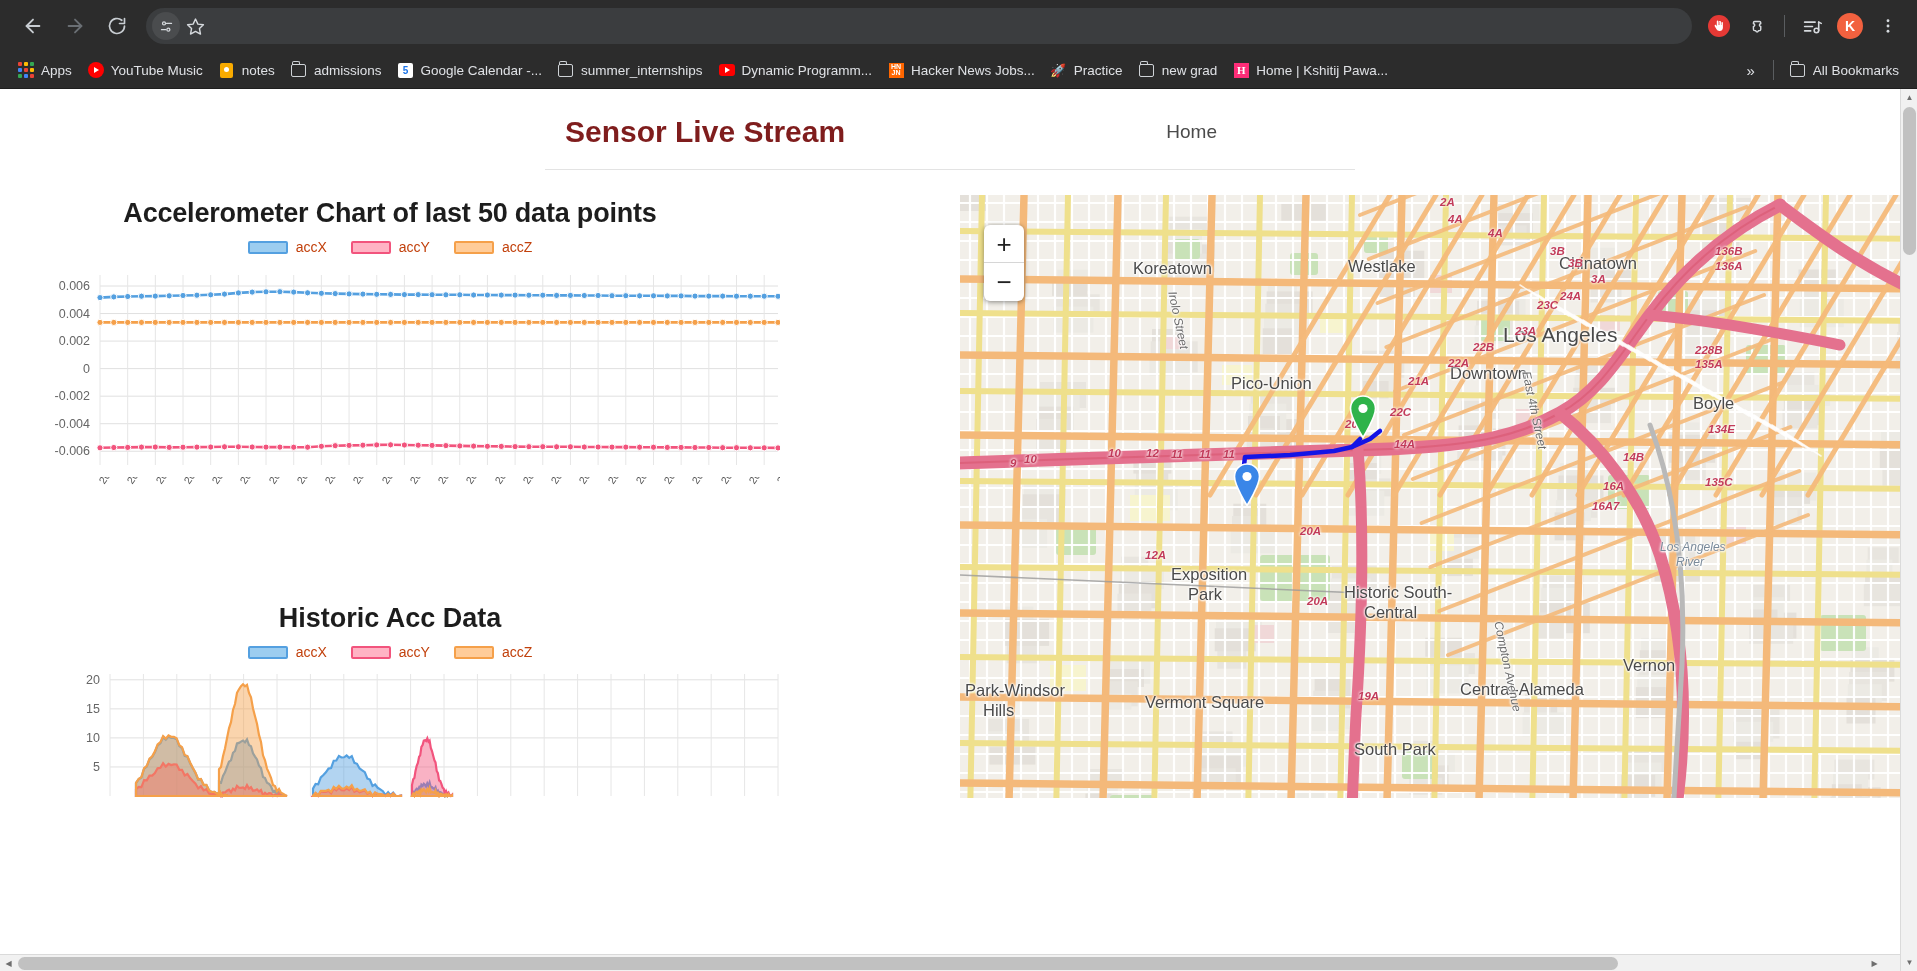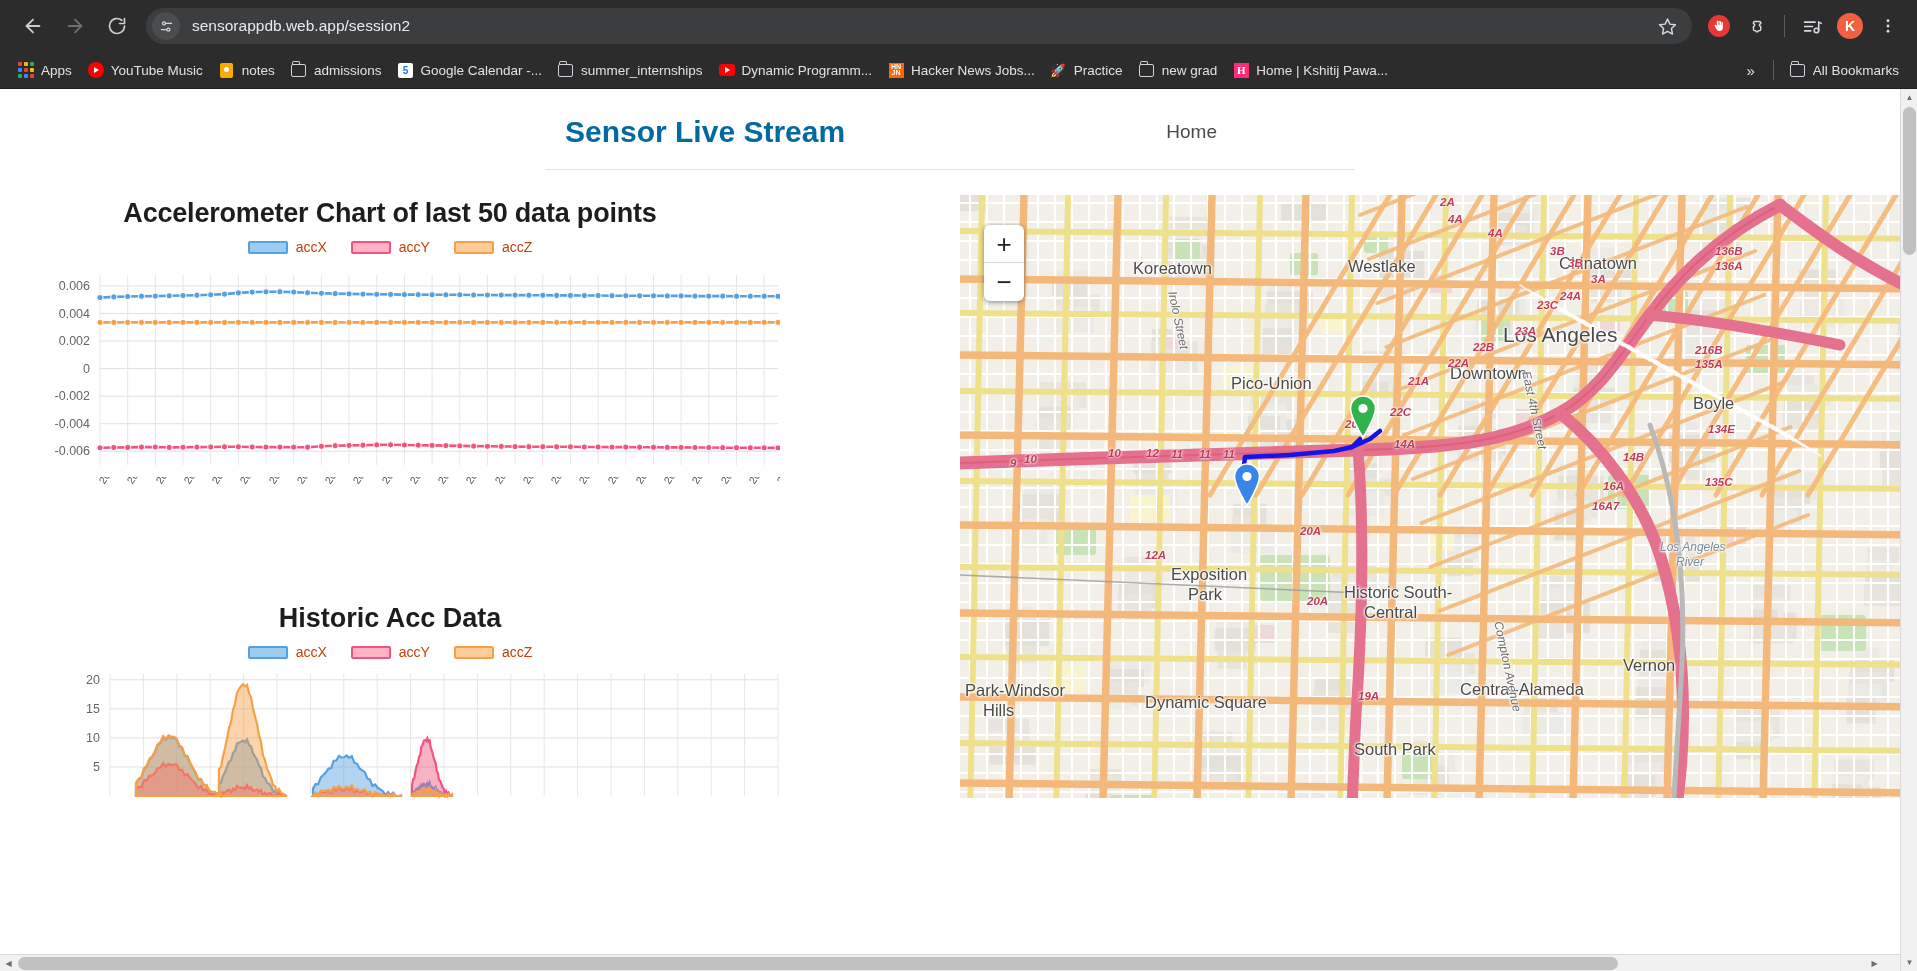--- a/index.html
+++ b/index.html
@@ -151,21 +151,21 @@
   .site-header {
     display: flex;
     align-items: center;
     padding: 26px 0 20px 0;
     margin: 0 auto;
     width: 810px;
     border-bottom: 1px solid #e3e3e3;
     position: relative;
   }
   .brand {
-    color: #0369a1;
+    color: #7f1d1d;
     font-size: 30px;
     font-weight: bold;
     margin-left: 20px;
   }
   .nav-home {
     color: #4b4b4b;
     font-size: 19px;
     margin-left: auto;
     margin-right: 138px;
   }
@@ -349,21 +349,20 @@
 
     <div class="omnibox">
       <div class="site-info">
         <svg width="15" height="15" viewBox="0 0 24 24" fill="none" stroke="currentColor" stroke-width="2" stroke-linecap="round">
             <circle cx="8" cy="7" r="2.4"></circle>
             <line x1="12" y1="7" x2="20" y2="7"></line>
             <circle cx="15" cy="17" r="2.4"></circle>
             <line x1="4" y1="17" x2="11" y2="17"></line>
           </svg>
       </div>
-      <div class="url-text">sensorappdb.web.app/session2</div>
       <div class="star-btn">
         <svg width="19" height="19" viewBox="0 0 24 24" fill="none" stroke="currentColor" stroke-width="1.8" stroke-linejoin="round">
             <polygon points="12 2.6 15 9 22 9.8 17 14.6 18.3 21.5 12 18.2 5.7 21.5 7 14.6 2 9.8 9 9"></polygon>
           </svg>
       </div>
     </div>
 
     <div class="tb-icons">
       <div class="tb-icon">
         <div class="ublock">
@@ -1312,21 +1311,21 @@
                 <div class="map-label big" style="left: 543px; top: 128px;">Los Angeles</div>
                 <div class="map-label" style="left: 490px; top: 169px;">Downtown</div>
                 <div class="map-label" style="left: 271px; top: 179px;">Pico-Union</div>
                 <div class="map-label" style="left: 733px; top: 199px;">Boyle</div>
                 <div class="map-label" style="left: 211px; top: 370px;">Exposition</div>
                 <div class="map-label" style="left: 228px; top: 390px;">Park</div>
                 <div class="map-label" style="left: 384px; top: 388px;">Historic South-</div>
                 <div class="map-label" style="left: 404px; top: 408px;">Central</div>
                 <div class="map-label" style="left: 5px; top: 486px;">Park-Windsor</div>
                 <div class="map-label" style="left: 23px; top: 506px;">Hills</div>
-                <div class="map-label" style="left: 185px; top: 498px;">Dynamic Square</div>
+                <div class="map-label" style="left: 185px; top: 498px;">Vermont Square</div>
                 <div class="map-label" style="left: 500px; top: 485px;">Central-Alameda</div>
                 <div class="map-label" style="left: 663px; top: 461px;">Vernon</div>
                 <div class="map-label" style="left: 394px; top: 545px;">South Park</div>
                 <div class="map-label small" style="color: rgb(122, 138, 154); font-style: italic; left: 700px; top: 345px;">Los Angeles</div>
                 <div class="map-label small" style="color: rgb(122, 138, 154); font-style: italic; left: 716px; top: 360px;">River</div>
                 <div class="map-label small" style="color: rgb(107, 107, 107); font-style: italic; transform: rotate(78deg); transform-origin: left top; left: 219px; top: 95px;">Irolo Street</div>
                 <div class="map-label small" style="color: rgb(107, 107, 107); font-style: italic; transform: rotate(78deg); transform-origin: left top; left: 573px; top: 175px;">East 4th Street</div>
                 <div class="map-label small" style="color: rgb(107, 107, 107); font-style: italic; transform: rotate(78deg); transform-origin: left top; left: 545px; top: 425px;">Compton Avenue</div>
                 <div class="hwy-shield" style="left: 488px; top: 18px;">4A</div>
                 <div class="hwy-shield" style="left: 528px; top: 32px;">4A</div>
@@ -1341,21 +1340,21 @@
                 <div class="hwy-shield" style="left: 430px; top: 211px;">22C</div>
                 <div class="hwy-shield" style="left: 448px; top: 180px;">21A</div>
                 <div class="hwy-shield" style="left: 385px; top: 223px;">20C</div>
                 <div class="hwy-shield" style="left: 347px; top: 400px;">20A</div>
                 <div class="hwy-shield" style="left: 340px; top: 330px;">20A</div>
                 <div class="hwy-shield" style="left: 398px; top: 495px;">19A</div>
                 <div class="hwy-shield" style="left: 422px; top: 243px; padding-left: 12px;">14A</div>
                 <div class="hwy-shield" style="left: 663px; top: 256px;">14B</div>
                 <div class="hwy-shield" style="left: 643px; top: 285px;">16A</div>
                 <div class="hwy-shield" style="left: 632px; top: 305px;">16A7</div>
-                <div class="hwy-shield" style="left: 735px; top: 149px;">216B</div>
+                <div class="hwy-shield" style="left: 735px; top: 149px;">228B</div>
                 <div class="hwy-shield" style="left: 735px; top: 163px;">135A</div>
                 <div class="hwy-shield" style="left: 748px; top: 228px;">134E</div>
                 <div class="hwy-shield" style="left: 745px; top: 281px;">135C</div>
                 <div class="hwy-shield" style="left: 755px; top: 50px;">136B</div>
                 <div class="hwy-shield" style="left: 755px; top: 65px;">136A</div>
                 <div class="hwy-shield" style="left: 480px; top: 1px;">2A</div>
                 <div class="hwy-shield" style="left: 185px; top: 322px; margin-top: 32px;">12A</div>
                 <div class="hwy-shield" style="left: 148px; top: 252px;">10</div>
                 <div class="hwy-shield" style="left: 50px; top: 262px;">9</div>
                 <div class="hwy-shield" style="left: 64px; top: 258px;">10</div>

